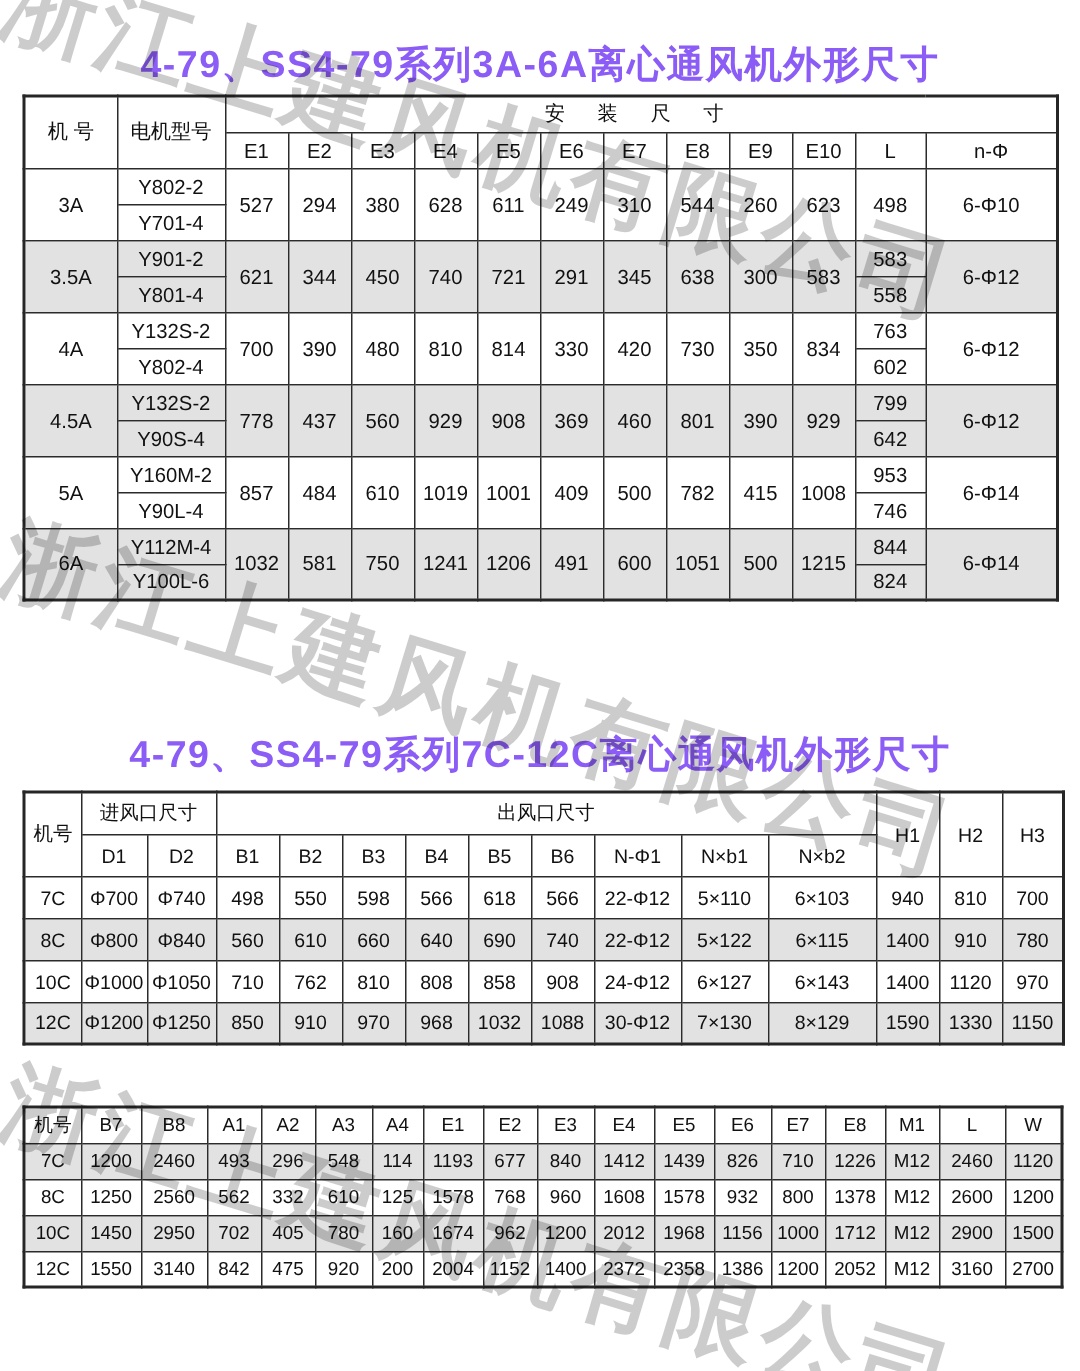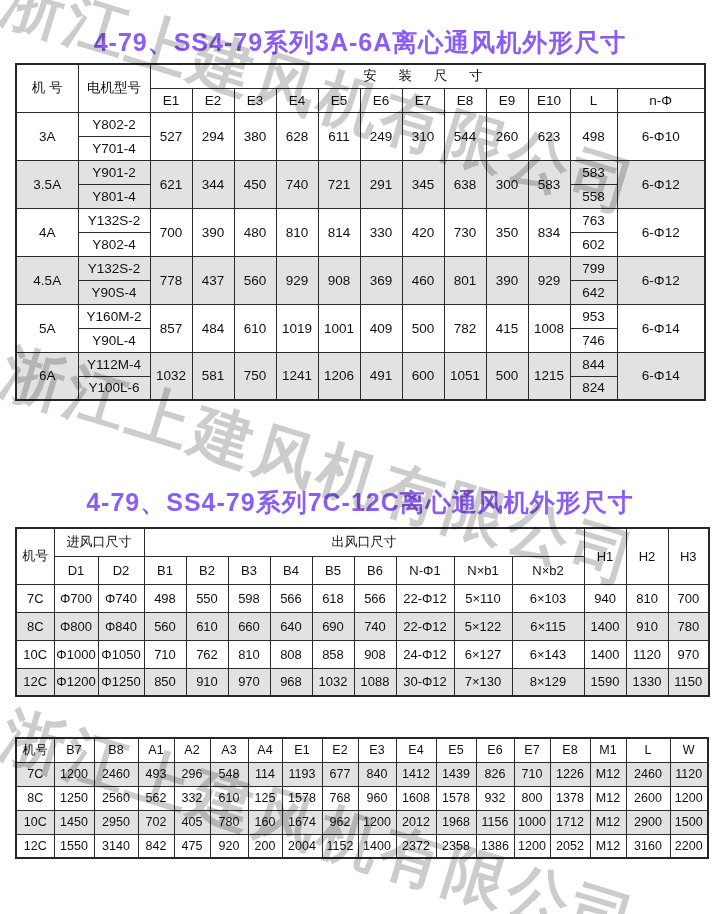--- a/index.html
+++ b/index.html
@@ -444,21 +444,21 @@
           <td>2004</td>
           <td>1152</td>
           <td>1400</td>
           <td>2372</td>
           <td>2358</td>
           <td>1386</td>
           <td>1200</td>
           <td>2052</td>
           <td>M12</td>
           <td>3160</td>
-          <td>2200</td>
+          <td>2700</td>
         </tr>
       </tbody>
   </table>
 
   <div class="watermark-layer" id="watermark-layer">
       <div class="watermark-line" style="top: -42px;">浙江上建风机有限公司</div>
       <div class="watermark-line" style="top: 330px;">浙江上建风机有限公司</div>
       <div class="watermark-line" style="top: 693px;">浙江上建风机有限公司</div>
     </div>
 

